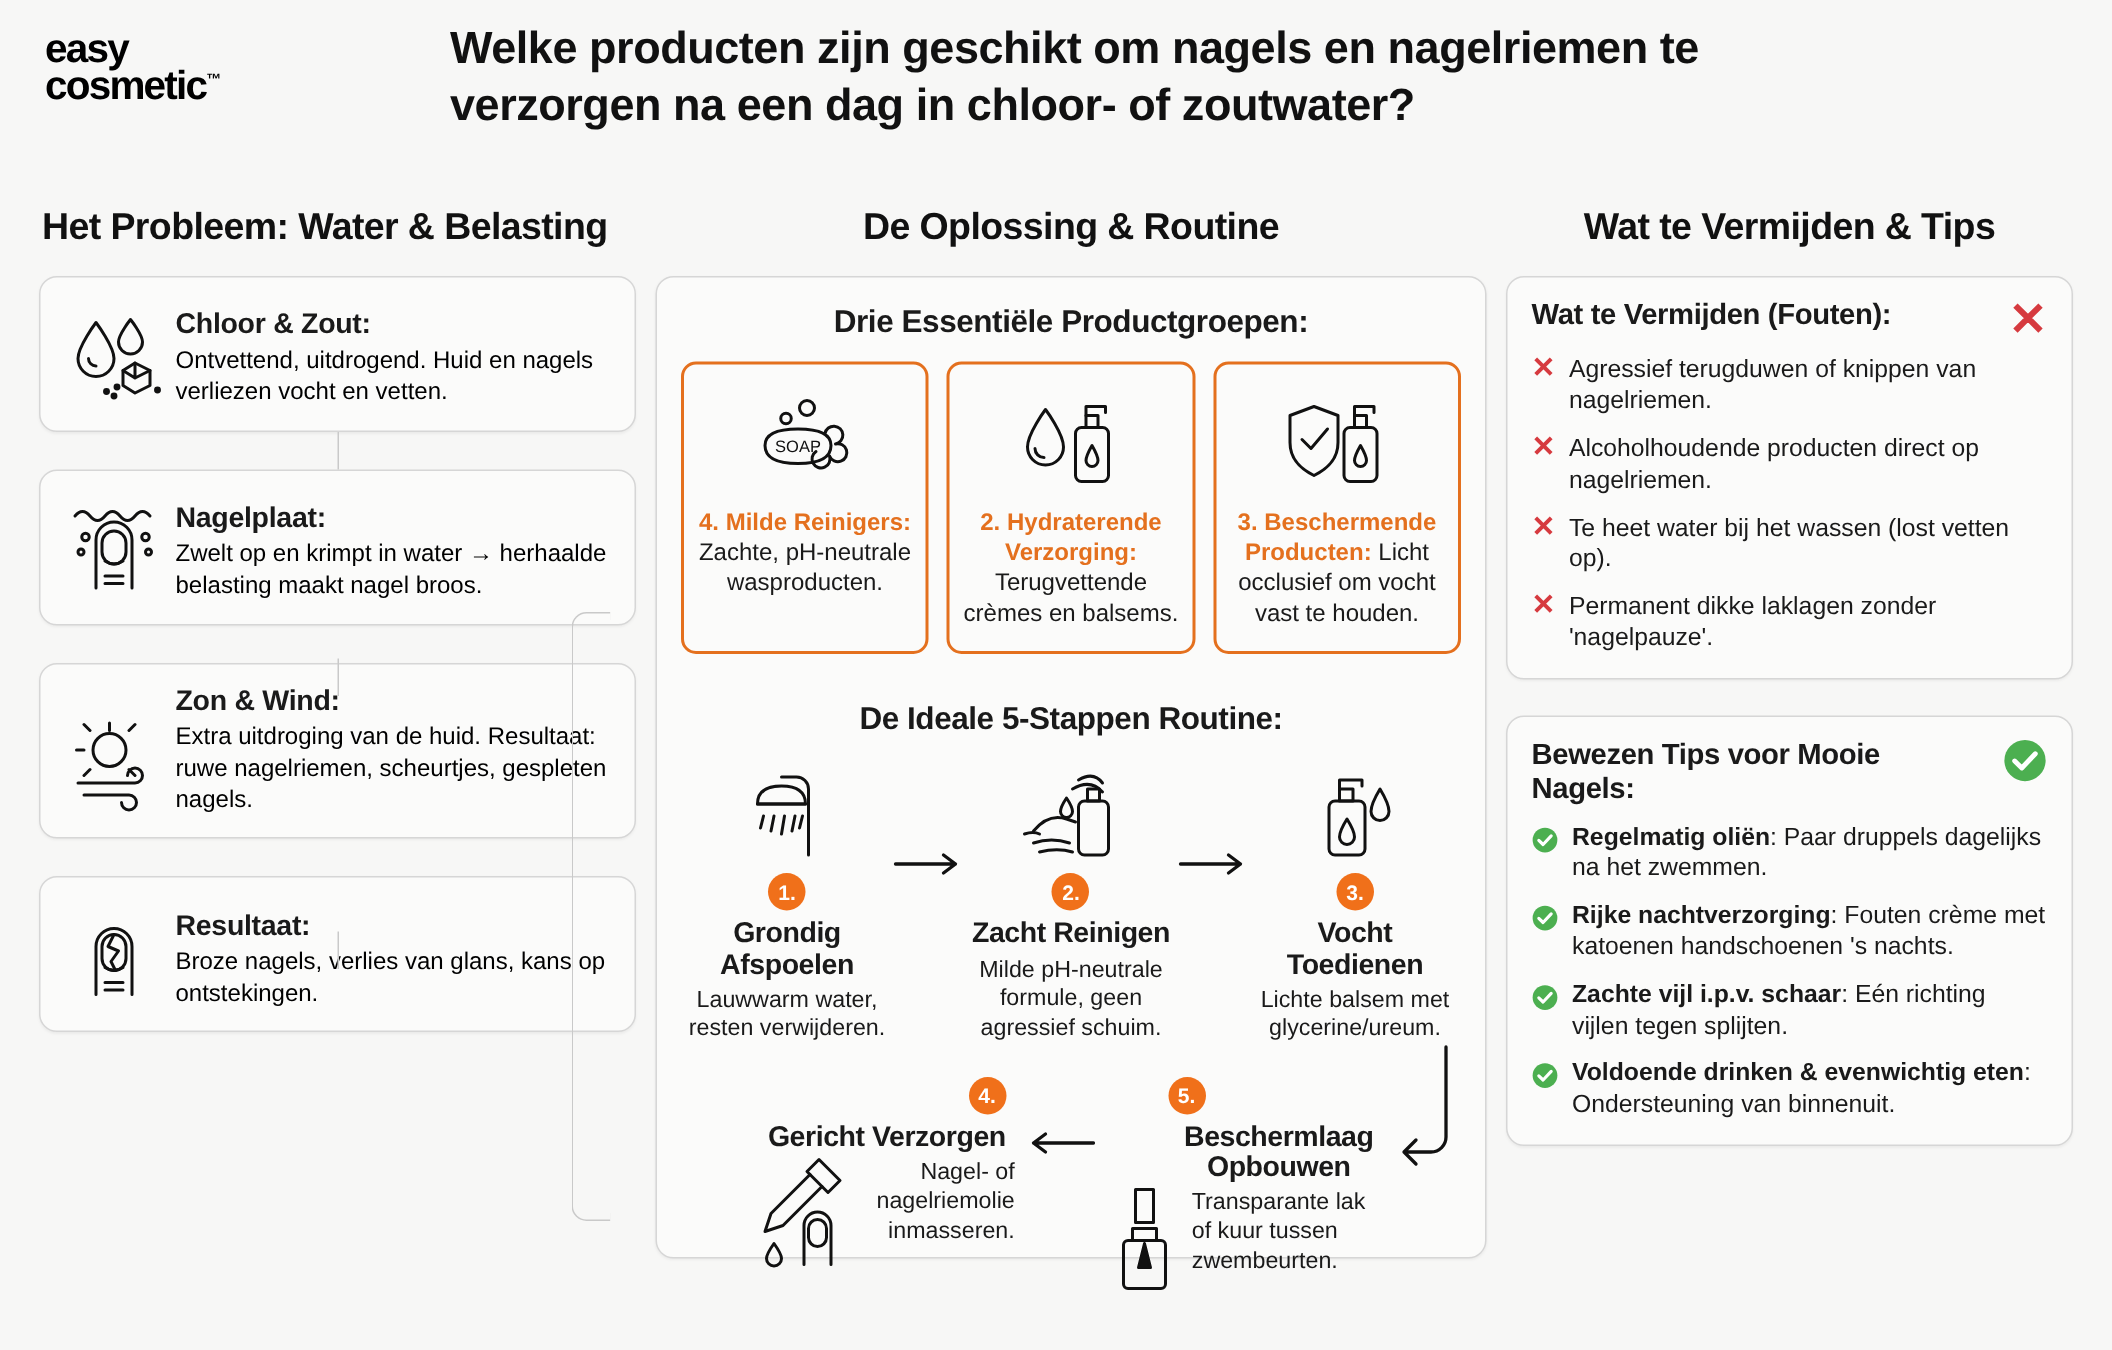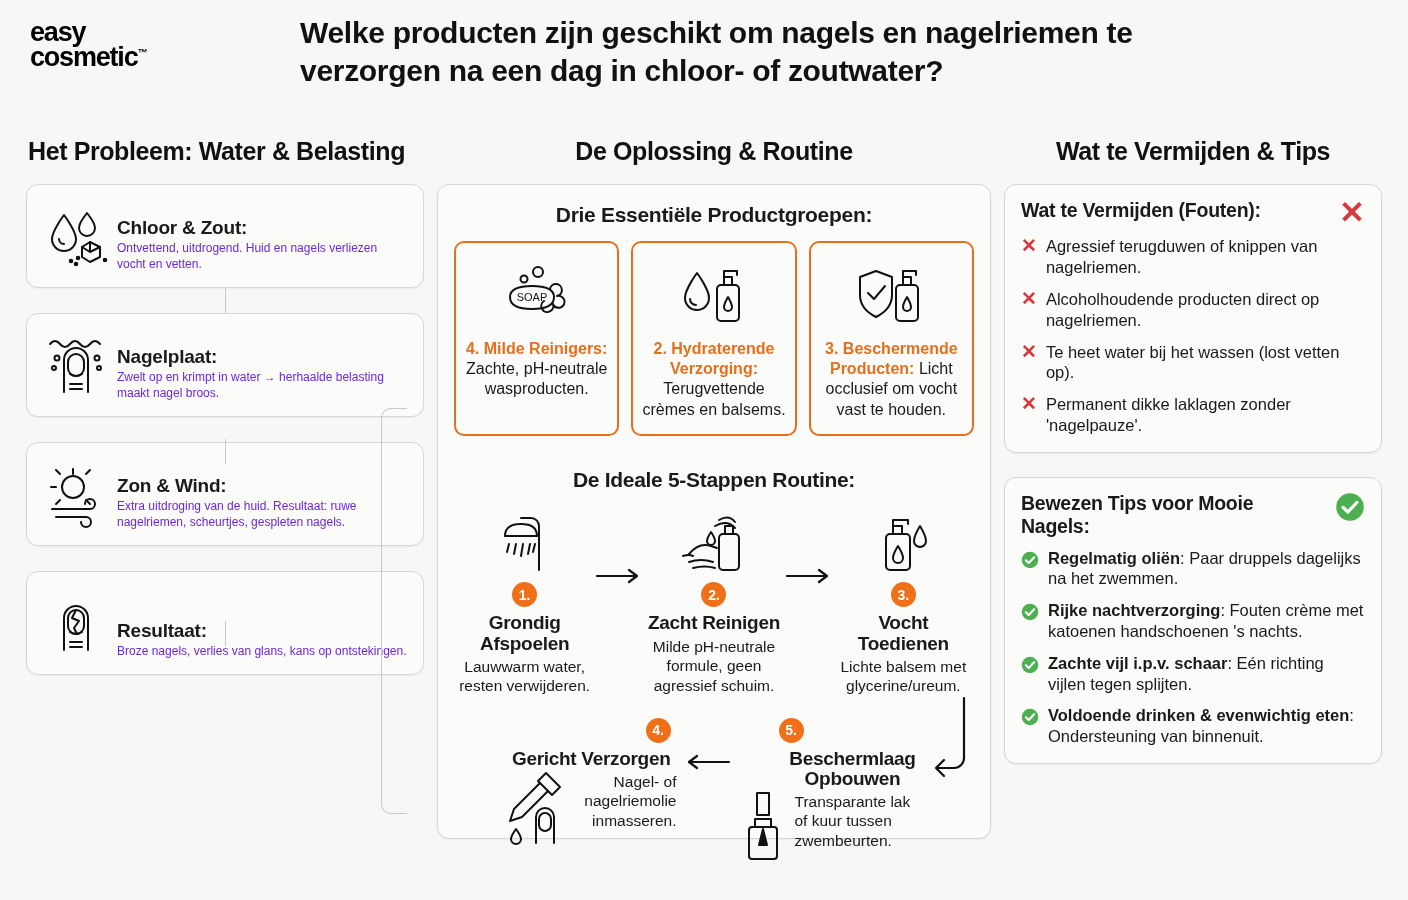--- a/index.html
+++ b/index.html
@@ -50,21 +50,21 @@
     border: 1px solid #d6d6d6;
     border-radius: 12px;
     box-shadow: 0 1px 2px rgba(0,0,0,0.05);
   }
 
   
   .prob-list { display: flex; flex-direction: column; gap: 25px; position: relative; }
   .prob-card { display: flex; align-items: flex-end; padding: 14px 16px 14px 12px; min-height: 104px; }
   .prob-icon { flex: 0 0 78px; width: 78px; display: flex; align-items: center; justify-content: center; }
   .prob-text h3 { font-size: 19px; font-weight: 800; letter-spacing: -0.2px; margin-bottom: 2px; }
-  .prob-text p  { font-size: 12px; line-height: 1.32; color: #6d28d9; }
+  .prob-text p  { font-size: 16px; line-height: 1.32; color: #000000; }
 
   
   .vline {
     position: absolute; left: 50%; width: 1px; background: #c9c9c9;
   }
 
   
   .bracket { position: absolute; border: 1px solid #c9c9c9; border-right: none;
              border-radius: 10px 0 0 10px; left: 355px; }
 

